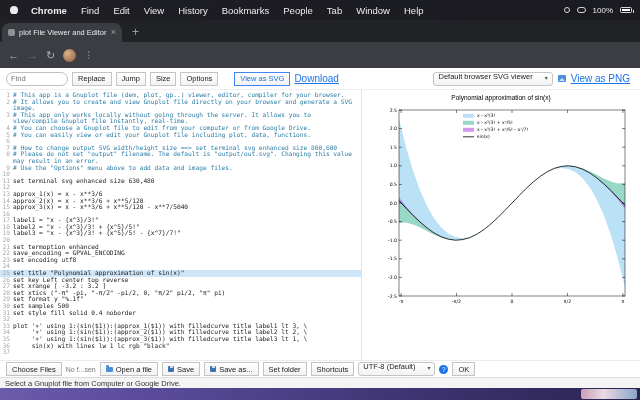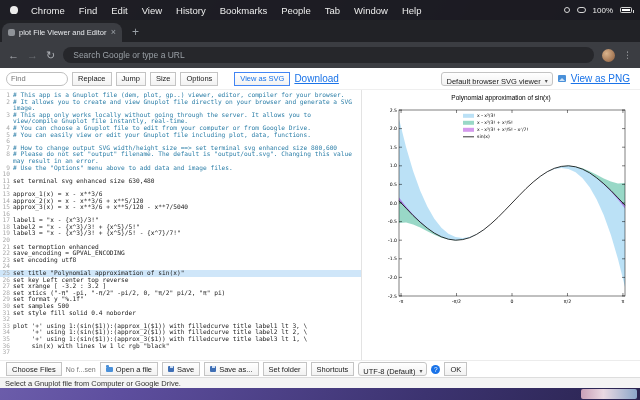--- a/index.html
+++ b/index.html
@@ -5,21 +5,21 @@
   *{margin:0;padding:0;box-sizing:border-box}
   html,body{width:640px;height:400px;overflow:hidden}
   body{position:relative;font-family:"Liberation Sans",sans-serif;
        background:linear-gradient(120deg,#8577c0 0%,#5d4e9e 40%,#3c3370 75%,#2a2450 100%)}
 
   
   .menubar{height:20px;background:rgba(26,26,30,.96);display:flex;align-items:center;
            padding:0 8px;color:#ececec;font-size:9.5px}
   .apple{width:8px;height:8px;background:#ececec;border-radius:50% 50% 45% 45%;margin:0 6px 0 2px}
   .menu-item{padding:0 7px;white-space:nowrap}
-  .menu-item.bold{font-weight:normal}
+  .menu-item.bold{font-weight:bold}
   .mb-right{margin-left:auto;display:flex;align-items:center;gap:7px;font-size:8px}
   .ico-dot{width:6px;height:6px;border:1px solid #d6d6d6;border-radius:50%}
   .ico-cc{width:9px;height:6px;border:1px solid #d6d6d6;border-radius:3px}
   .batt{width:12px;height:6px;border:1px solid #d6d6d6;border-radius:1.5px;position:relative}
   .batt::before{content:"";position:absolute;inset:1px;background:#fff}
   .batt::after{content:"";position:absolute;right:-3px;top:1.5px;width:1.5px;height:3px;background:#d6d6d6}
 
   
   .window{height:368px;display:flex;flex-direction:column}
   .tabstrip{height:22px;background:#212226;display:flex;align-items:flex-end;padding-left:2px}
@@ -42,21 +42,21 @@
   .content{height:320px;background:#fff;display:flex;flex-direction:column;color:#222}
   .app-toolbar{height:22px;display:flex;align-items:center;gap:4px;padding:0 6px;border-bottom:1px solid #efefef}
   .find-input{width:62px;height:14px;border:1px solid #bfbfbf;border-radius:7px;font-size:7.5px;
               padding:0 4px;color:#333;font-family:"Liberation Sans",sans-serif}
   .btn{height:14px;font-size:7.5px;background:linear-gradient(#fff,#f2f2f2);border:1px solid #c4c4c4;
        border-radius:0;padding:0 5px;color:#222;display:inline-flex;align-items:center;gap:3px;white-space:nowrap}
   .btn.blue{border-color:#4285f4;color:#1a73e8;margin-left:12px}
   .link{font-size:10px;color:#1a73e8;text-decoration:underline;white-space:nowrap}
   .right-group{margin-left:auto;display:flex;align-items:center;gap:5px;padding-right:4px}
   .selectbox{height:14px;border:1px solid #c4c4c4;border-radius:3px;font-size:7.5px;padding:4px 4px;
-             display:inline-flex;align-items:flex-start;gap:4px;background:linear-gradient(#fff,#f2f2f2);white-space:nowrap}
+             display:inline-flex;align-items:flex-end;gap:12px;background:linear-gradient(#fff,#f2f2f2);white-space:nowrap}
   .caret{font-size:6px;color:#555}
   .img-ico{width:8px;height:7px;background:#4a90d9;border-radius:1px;position:relative}
   .img-ico::after{content:"";position:absolute;left:1px;bottom:1px;border-left:3px solid transparent;
                   border-right:3px solid transparent;border-bottom:3px solid #cfe3f7}
 
   .main{flex:1;display:flex;min-height:0}
   .editor{width:362px;border-right:1px solid #e3e3e3;overflow:hidden;
           font-family:"DejaVu Sans Mono",monospace;font-size:6.2px;line-height:6.6px;padding-top:2px}
   .code-row{display:flex;min-height:6.6px}
   .code-row.active{background:#cfe6f9}
@@ -116,23 +116,20 @@
       <span class="tab-title">plot File Viewer and Editor</span>
       <span class="tab-close">×</span>
     </div>
     <span class="new-tab">+</span>
   </div>
 
   <div class="btoolbar">
     <span class="nav">←</span>
     <span class="nav dim">→</span>
     <span class="nav">↻</span>
-    <div class="omnibox">
-      <span>Search Google or type a URL</span>
-    </div>
     <span class="avatar"></span>
     <span class="dots">⋮</span>
   </div>
 
   <div class="content">
 
     <div class="app-toolbar">
       <input class="find-input" placeholder="Find" style="">
       <span class="btn">Replace</span>
       <span class="btn">Jump</span>

